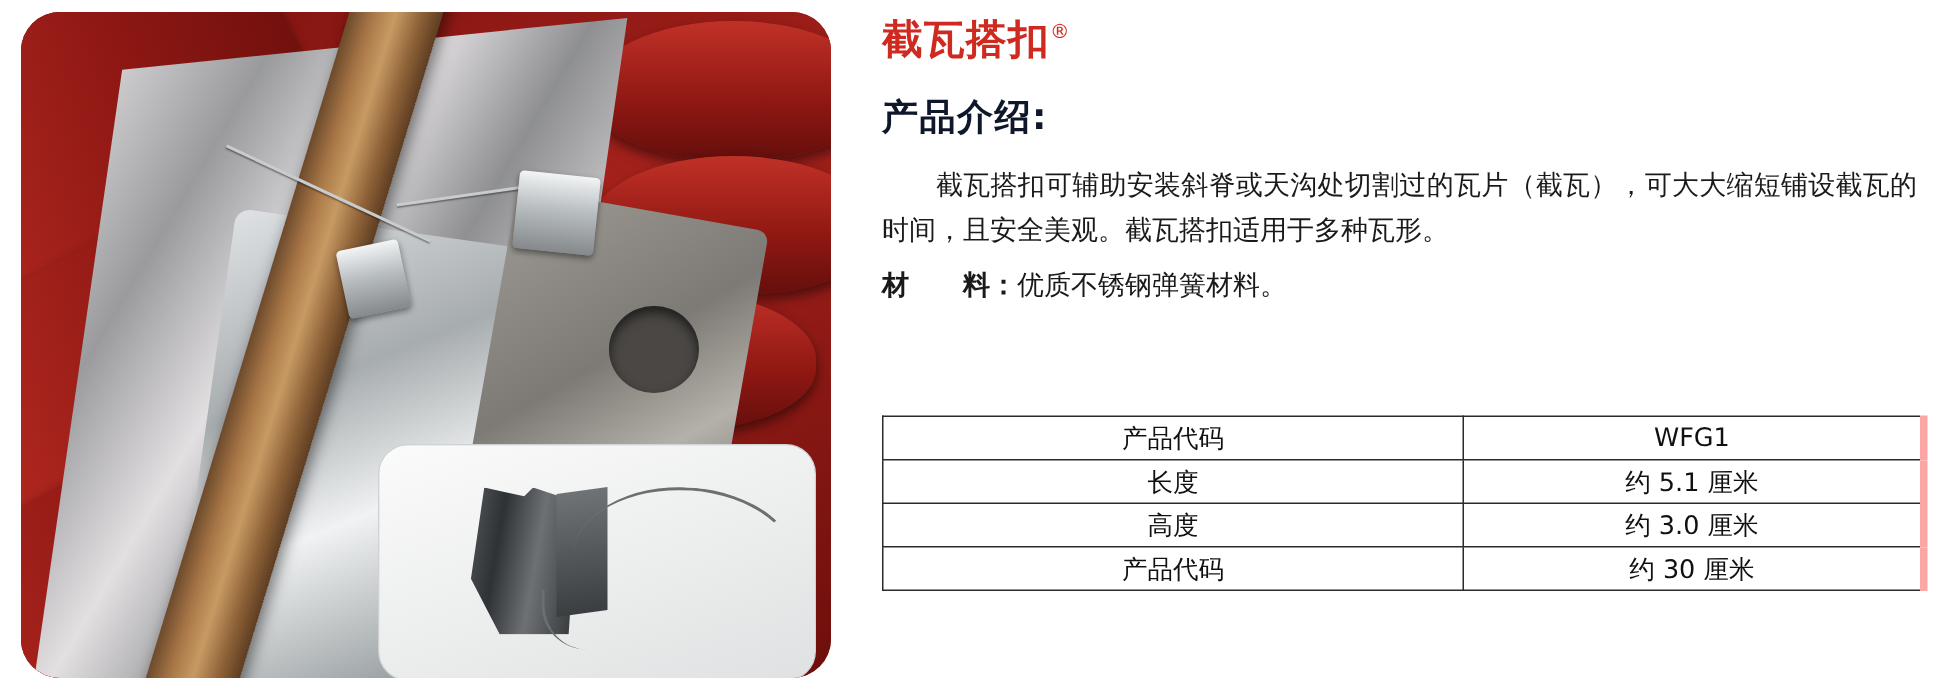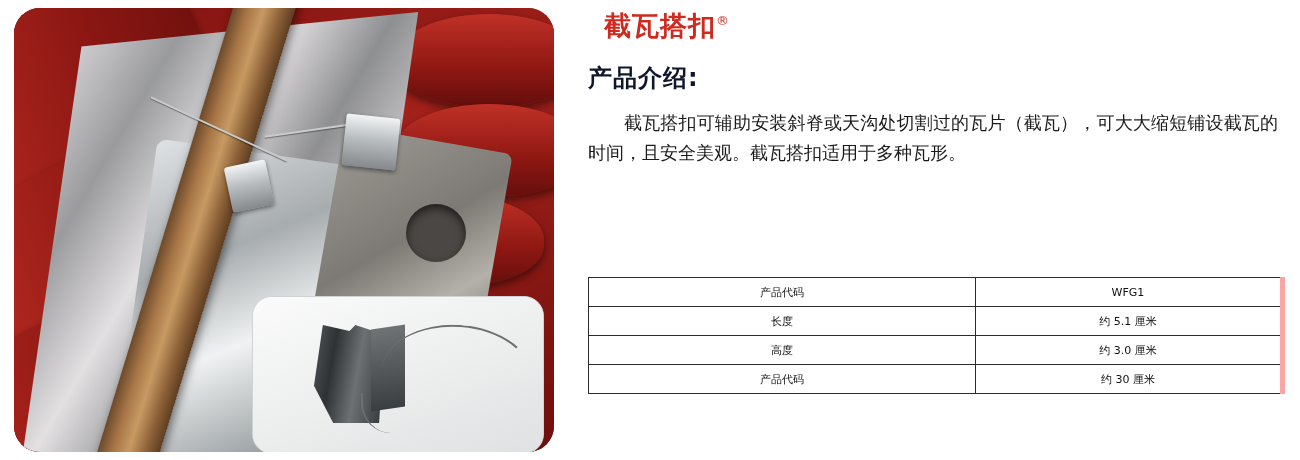--- a/index.html
+++ b/index.html
@@ -197,21 +197,20 @@
 
   #product-title {
     position: absolute;
     left: 0;
     top: 8px;
     font-family: "DejaVu Sans", "Liberation Sans", sans-serif;
     font-size: 27px;
     font-weight: bold;
     color: #cf2a1f;
     letter-spacing: 1px;
-    margin-left: 16px;
   }
   #product-title .reg {
     font-size: 13px;
     vertical-align: super;
     font-weight: normal;
   }
 
   #section-heading {
     position: absolute;
     left: 0;
@@ -248,21 +247,21 @@
   #material-line { top: 178px; }
   #usage-line { top: 211px; }
 
   
   #spec-table {
     position: absolute;
     left: 0;
     top: 277px;
     width: 697px;
     border-collapse: collapse;
-    font-size: 11px;
+    font-size: 17px;
     color: #111;
   }
   #spec-table td {
     height: 28px;
     border-top: 1px solid #2b2b2b;
     border-bottom: 1px solid #2b2b2b;
     text-align: center;
     padding: 0;
   }
   #spec-table td.param {
@@ -311,20 +310,23 @@
 <div id="content">
 
   <div id="product-title">
     <span>截瓦搭扣</span><span class="reg">®</span>
   </div>
 
   <div id="section-heading">产品介绍:</div>
 
   <div id="intro-paragraph">截瓦搭扣可辅助安装斜脊或天沟处切割过的瓦片（截瓦），可大大缩短铺设截瓦的时间，且安全美观。截瓦搭扣适用于多种瓦形。</div>
 
+  <div class="spec-line" id="material-line">
+    <span class="lbl">材　　料：</span><span>优质不锈钢弹簧材料。</span>
+  </div>
 
 
   <table id="spec-table">
     <tbody>
       <tr>
         <td class="param">产品代码</td>
         <td class="value">WFG1</td>
       </tr>
       <tr>
         <td class="param">长度</td>

